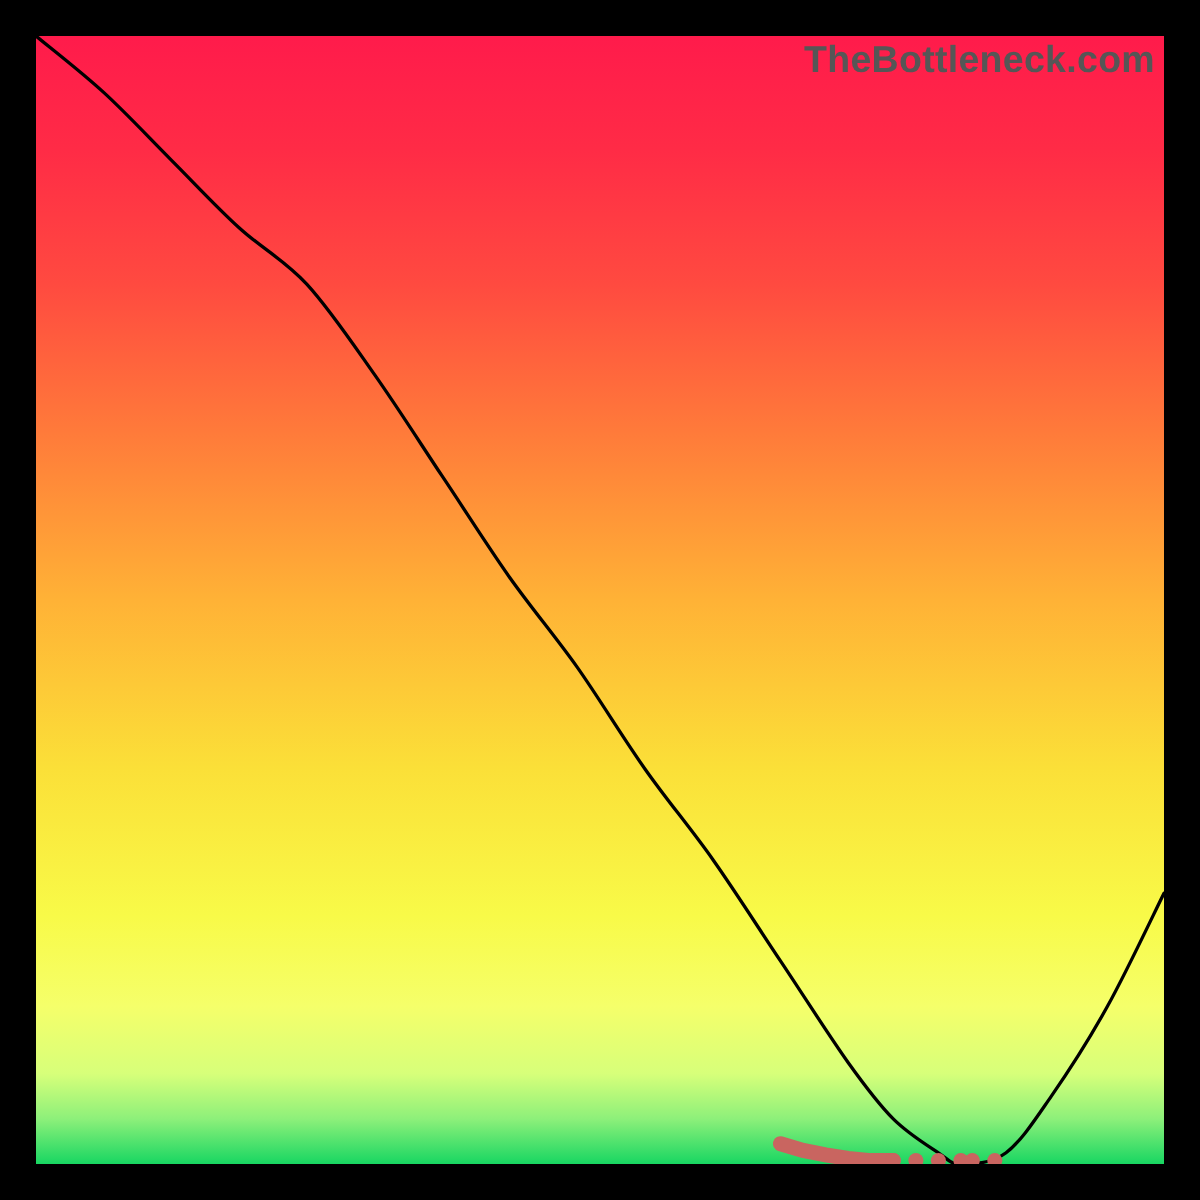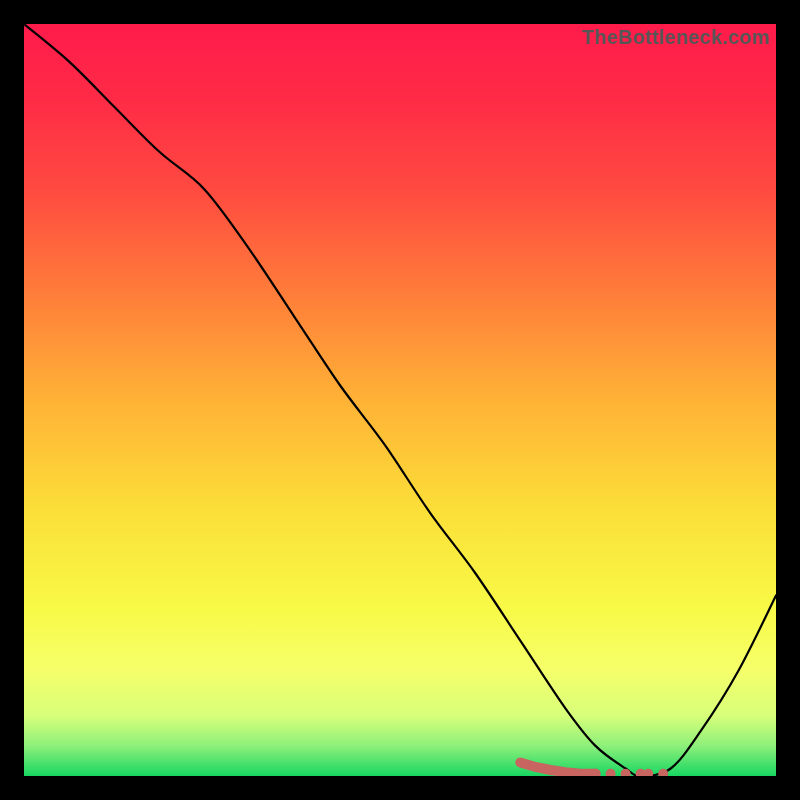--- a/index.html
+++ b/index.html
@@ -20,21 +20,21 @@
   }
   .gradient-bg {
     position: absolute;
     left: 0; top: 0; right: 0; bottom: 0;
   }
   .watermark {
     position: absolute;
     top: 2px;
     right: 6px;
     font-family: Arial, Helvetica, sans-serif;
-    font-size: 20px;
+    font-size: 25px;
     font-weight: 600;
     color: #565656;
     letter-spacing: 0.2px;
   }
   svg.overlay {
     position: absolute;
     left: 0; top: 0;
     width: 100%; height: 100%;
   }
   .curve {

